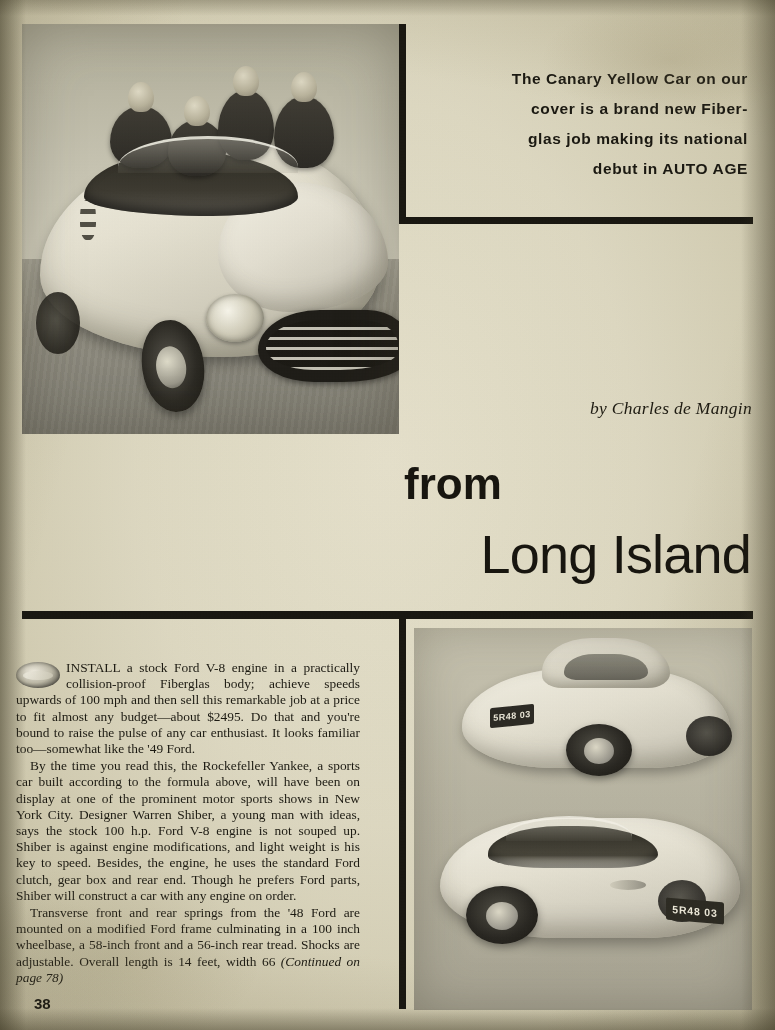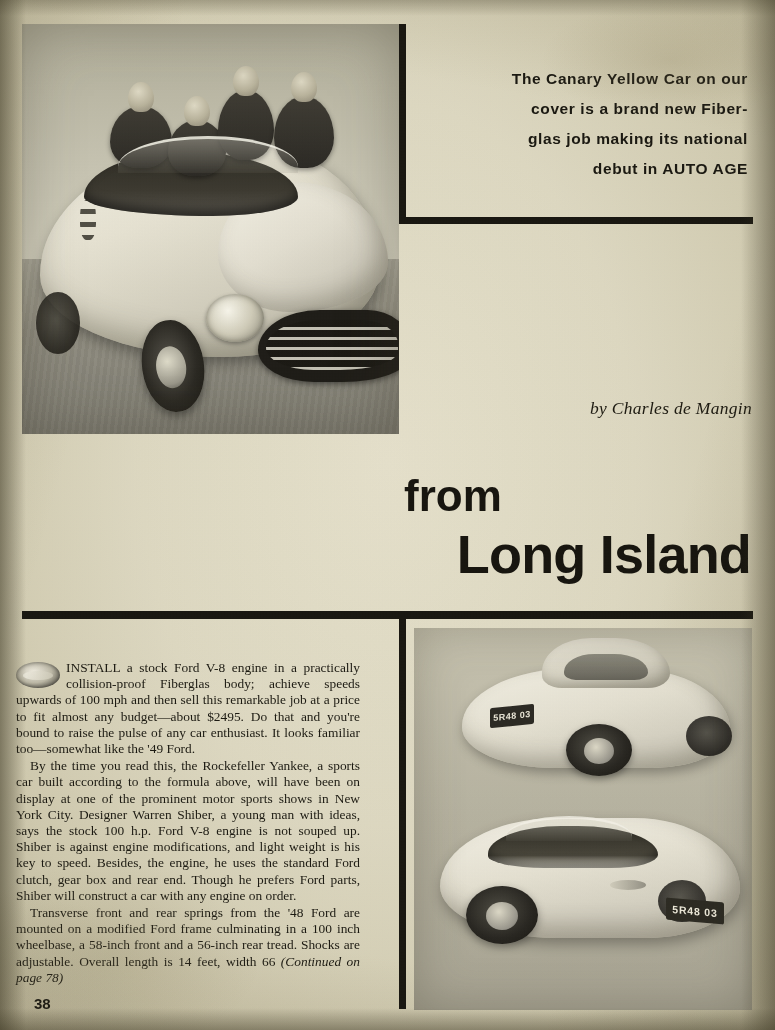--- a/index.html
+++ b/index.html
@@ -227,32 +227,32 @@
     left: 28px; top: 452px;
     font-family: "Liberation Sans", sans-serif;
     font-weight: bold;
     font-size: 57px;
     letter-spacing: -1.2px;
     color: #15130d;
     line-height: 1;
   }
   .headline-from {
     position: absolute;
-    left: 404px; top: 474px;
+    left: 404px; top: 462px;
     font-family: "Liberation Sans", sans-serif;
     font-weight: bold;
     font-size: 44px;
     color: #15130d;
     line-height: 1;
   }
   .headline-2 {
     position: absolute;
     right: 24px; top: 527px;
     font-family: "Liberation Sans", sans-serif;
-    font-weight: bold;
+    font-weight: normal;
     font-size: 54px;
     letter-spacing: -0.8px;
     color: #15130d;
     line-height: 1;
   }
 
   
   .col-text {
     position: absolute;
     left: 16px; top: 660px;

